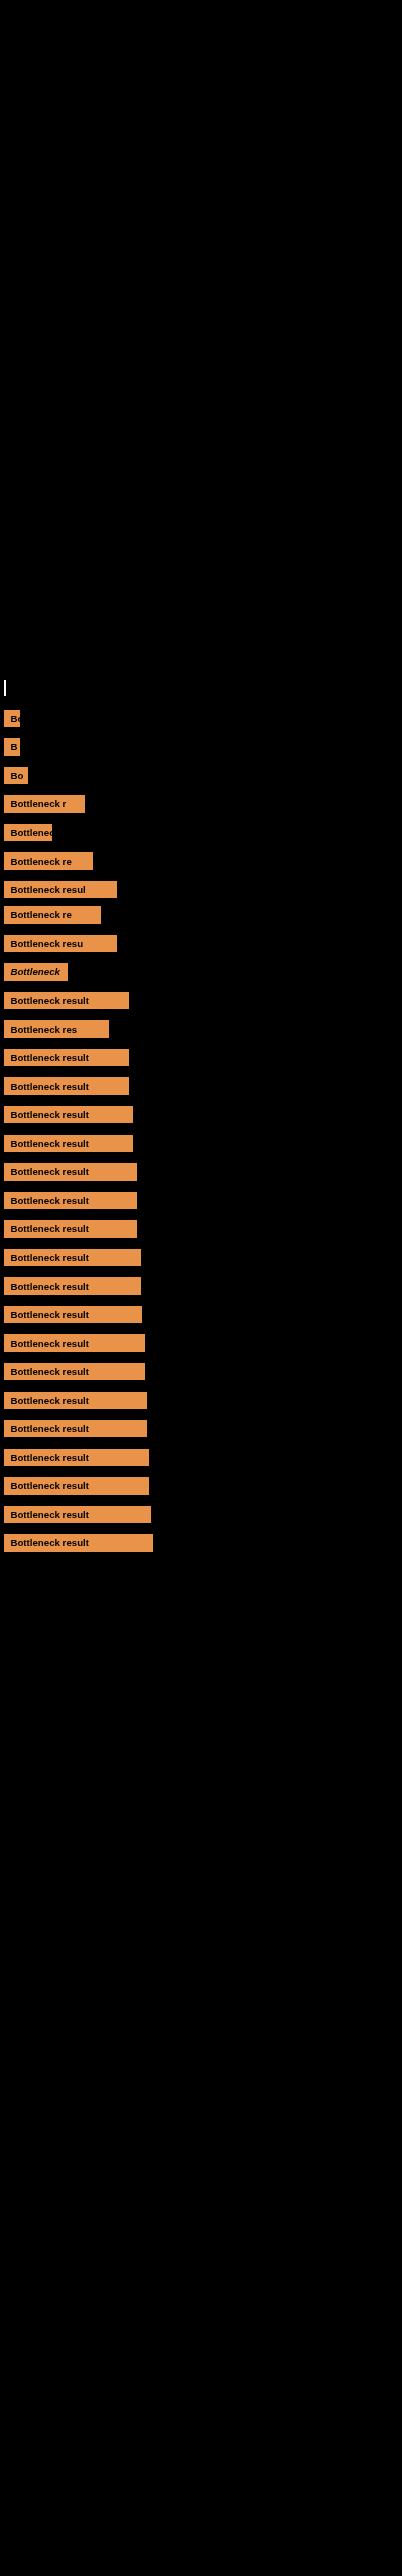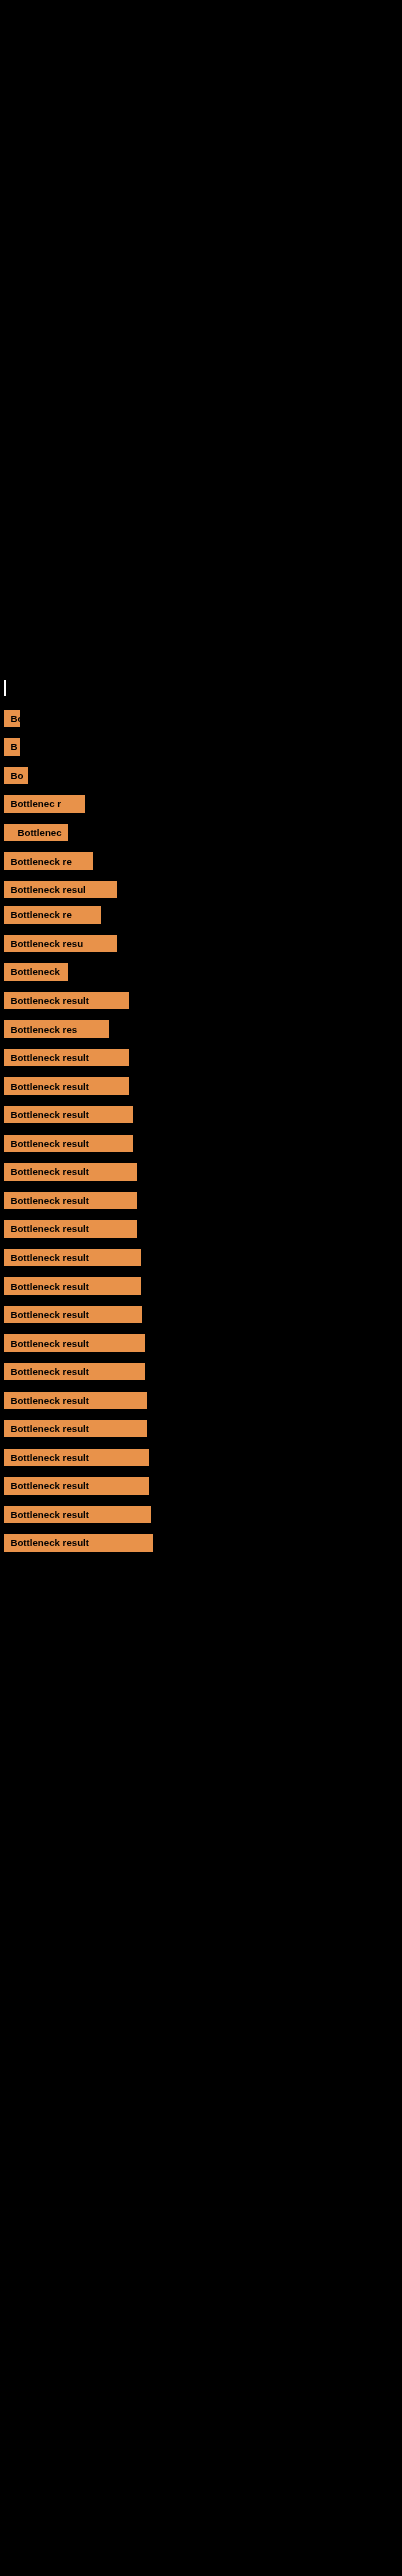--- a/index.html
+++ b/index.html
@@ -62,39 +62,39 @@
     <div class="row" style="margin-bottom: 6.4px;">
       <div class="bottleneck-bar" style="width: 16px;">Bo</div>
     </div>
     <div class="row" style="margin-bottom: 6.4px;">
       <div class="bottleneck-bar" style="width: 16px;">B</div>
     </div>
     <div class="row" style="margin-bottom: 6.4px;">
       <div class="bottleneck-bar" style="width: 24px;">Bo</div>
     </div>
     <div class="row" style="margin-bottom: 6.4px;">
-      <div class="bottleneck-bar" style="width: 81px;">Bottlenec r</div>
+      <div class="bottleneck-bar" style="width: 81px;">Bottleneck r</div>
     </div>
     <div class="row" style="margin-bottom: 6.4px;">
-      <div class="bottleneck-bar" style="width: 64px; text-align: right;">Bottlenec</div>
+      <div class="bottleneck-bar" style="width: 48px;">Bottlenec</div>
     </div>
     <div class="row" style="margin-bottom: 6.4px;">
       <div class="bottleneck-bar" style="width: 89px;">Bottleneck re</div>
     </div>
     <div class="row" style="margin-bottom: 1px;">
       <div class="bottleneck-bar" style="width: 113px;">Bottleneck resul</div>
     </div>
     <div class="row" style="margin-bottom: 6.4px;">
       <div class="bottleneck-bar" style="width: 97px;">Bottleneck re</div>
     </div>
     <div class="row" style="margin-bottom: 6.4px;">
       <div class="bottleneck-bar" style="width: 113px;">Bottleneck resu</div>
     </div>
     <div class="row" style="margin-bottom: 6.4px;">
-      <div class="bottleneck-bar" style="width: 64px;">Bottleneck</div>
+      <div class="bottleneck-bar" style="width: 64px; font-style: italic;">Bottleneck</div>
     </div>
     <div class="row" style="margin-bottom: 6.4px;">
       <div class="bottleneck-bar" style="width: 125px;">Bottleneck result</div>
     </div>
     <div class="row" style="margin-bottom: 6.4px; align-items: flex-end;">
       <div class="bottleneck-bar" style="width: 105px;">Bottleneck res</div>
     </div>
     <div class="row" style="margin-bottom: 6.4px;">
       <div class="bottleneck-bar" style="width: 125px;">Bottleneck result</div>
     </div>

